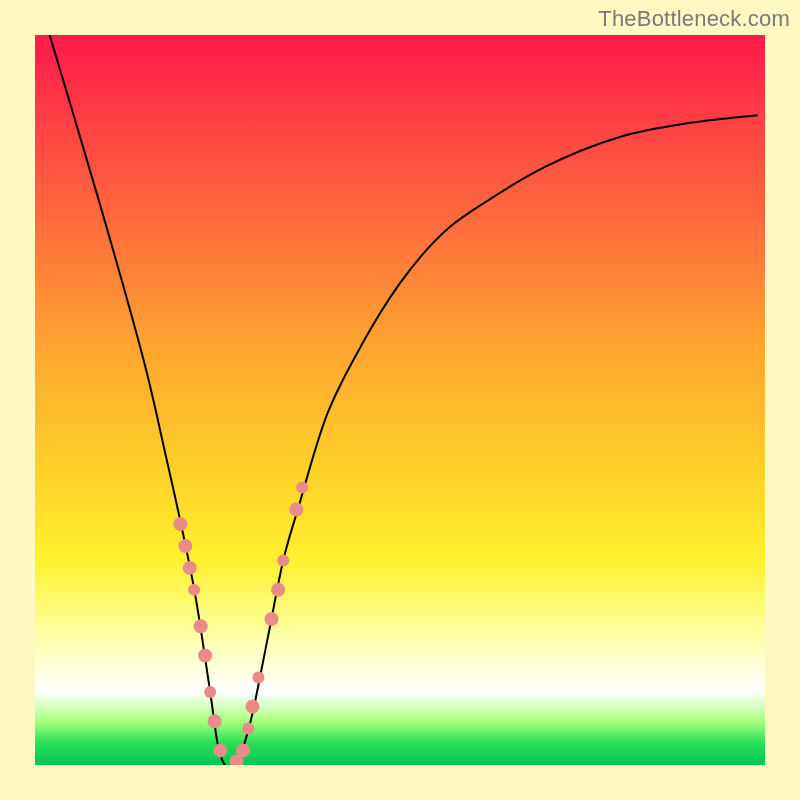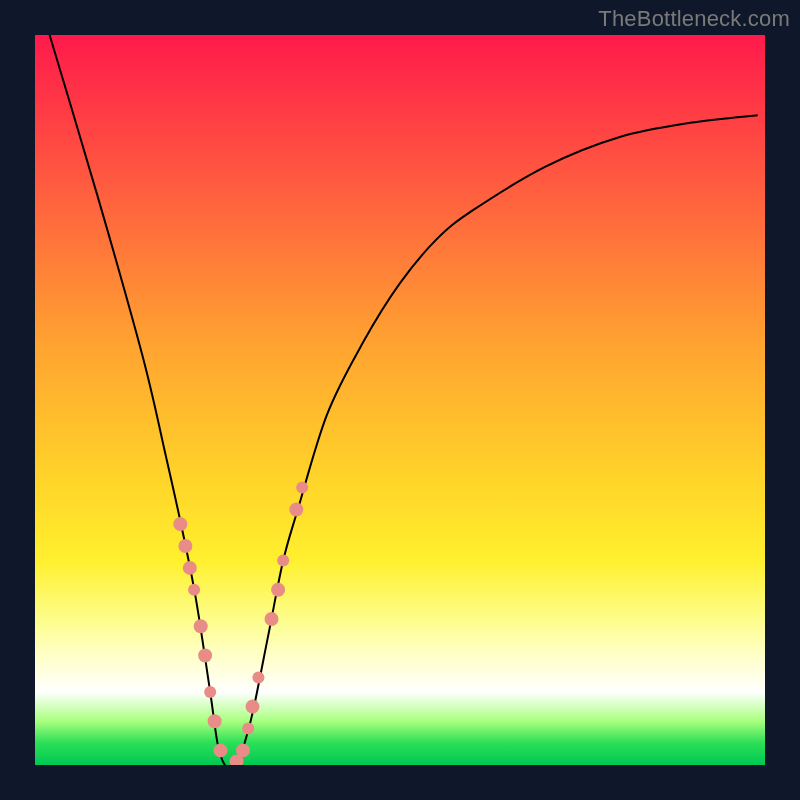--- a/index.html
+++ b/index.html
@@ -10,21 +10,21 @@
     overflow: hidden;
     background: #000;
     font-family: Arial, Helvetica, sans-serif;
   }
   .frame {
     position: absolute;
     left: 0;
     top: 0;
     width: 800px;
     height: 800px;
-    background: #0f172a;
+    background: #fef9c3;
   }
   .plot-area {
     position: absolute;
     left: 35px;
     top: 35px;
     width: 730px;
     height: 730px;
     
     background: linear-gradient(
       to bottom,

